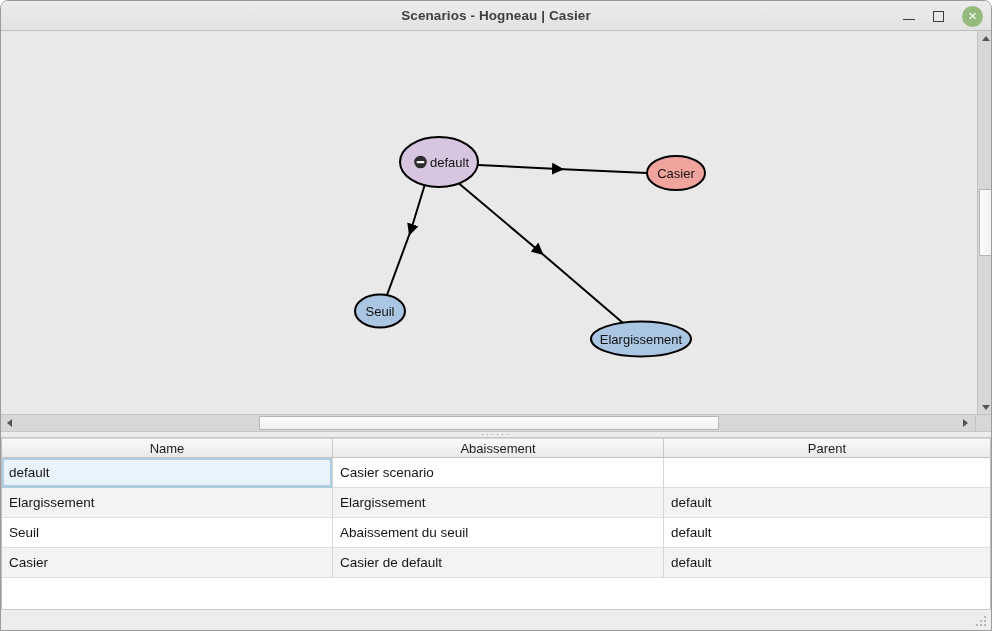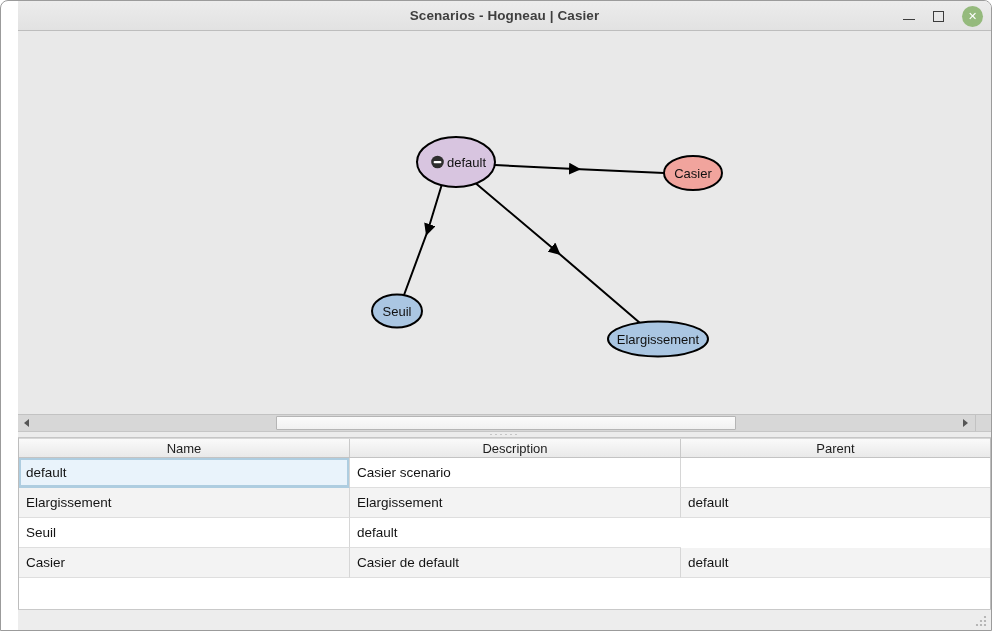--- a/index.html
+++ b/index.html
@@ -4,21 +4,20 @@
 <style>
   * { box-sizing: border-box; margin: 0; padding: 0; }
   html,body { width: 992px; height: 631px; font-family: "Liberation Sans", "DejaVu Sans", sans-serif; }
   .window {
     width: 992px; height: 631px;
     display: flex; flex-direction: column;
     border: 1px solid #9b9b9b;
     border-radius: 8px 8px 0 0;
     overflow: hidden;
     background: #ffffff;
-    padding-left: 17px;
   }
   
   .titlebar {
     height: 30px; flex: 0 0 30px;
     background: linear-gradient(#ececec, #e2e2e2);
     border-bottom: 1px solid #bdbdbd;
     display: flex; align-items: center;
     position: relative;
   }
   .titlebar-text {
@@ -195,38 +194,39 @@
     <div class="sb-corner"></div>
   </div>
 
   <div class="splitter">
     <div class="splitter-dots">······</div>
   </div>
 
   <div class="table-pane">
     <div class="thead">
       <div class="th">Name</div>
-      <div class="th">Description</div>
+      <div class="th">Abaissement</div>
       <div class="th">Parent</div>
     </div>
 
     <div class="trow">
       <div class="td selected">default</div>
       <div class="td">Casier scenario</div>
       <div class="td"></div>
     </div>
 
     <div class="trow alt">
       <div class="td">Elargissement</div>
       <div class="td">Elargissement</div>
       <div class="td">default</div>
     </div>
 
     <div class="trow">
       <div class="td">Seuil</div>
+      <div class="td">Abaissement du seuil</div>
       <div class="td">default</div>
     </div>
 
     <div class="trow alt">
       <div class="td">Casier</div>
       <div class="td">Casier de default</div>
       <div class="td">default</div>
     </div>
 
     <div class="table-filler"></div>

